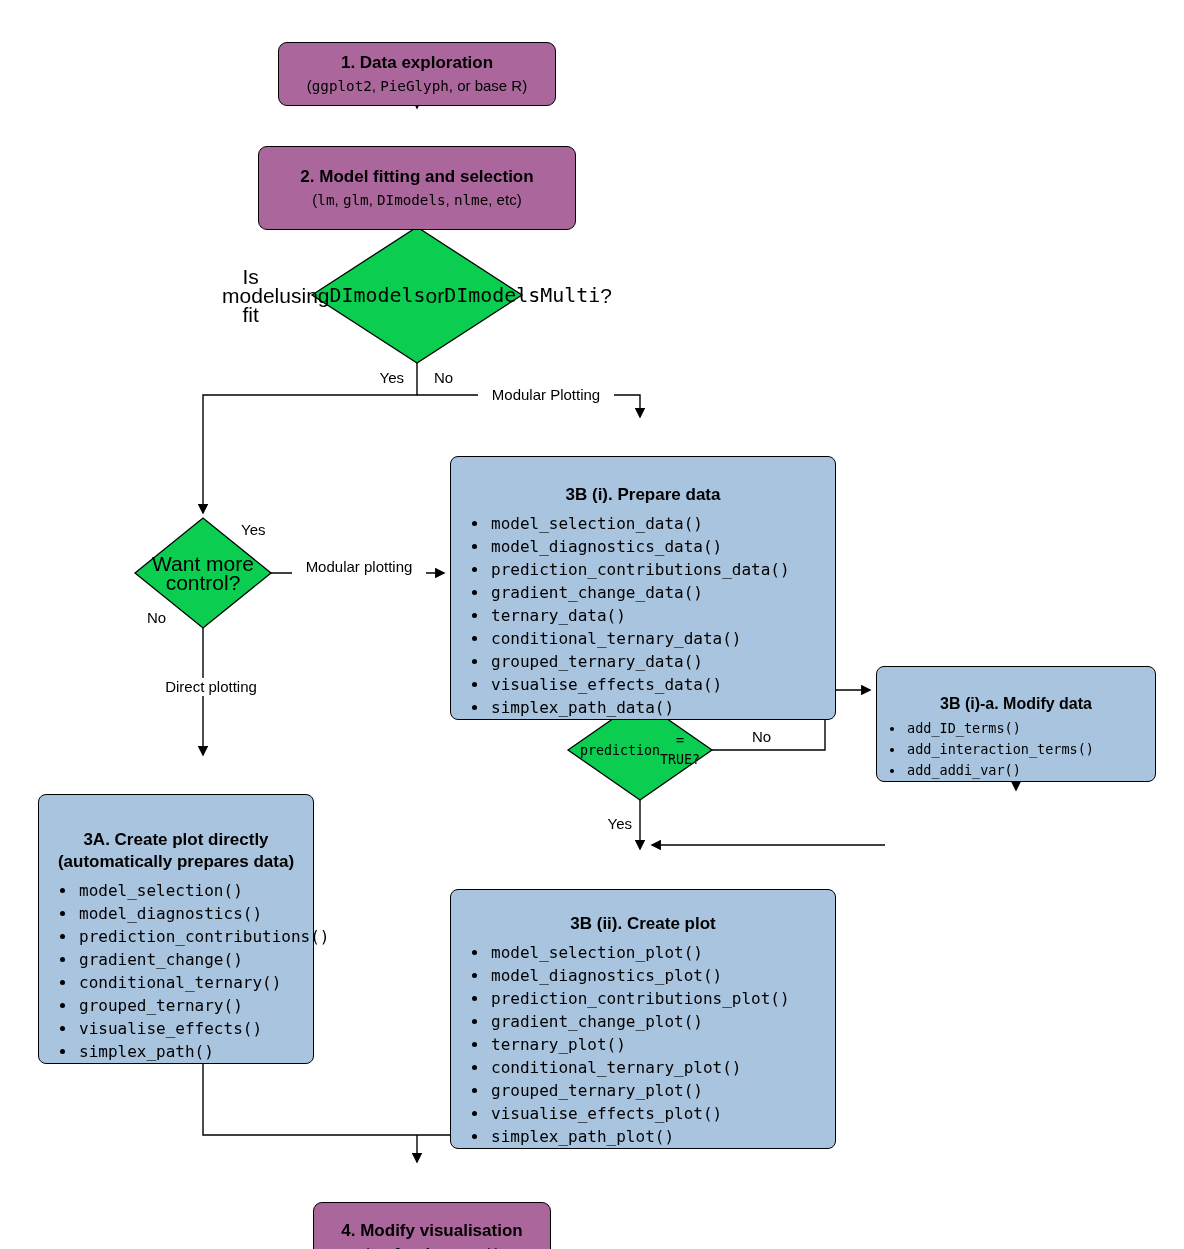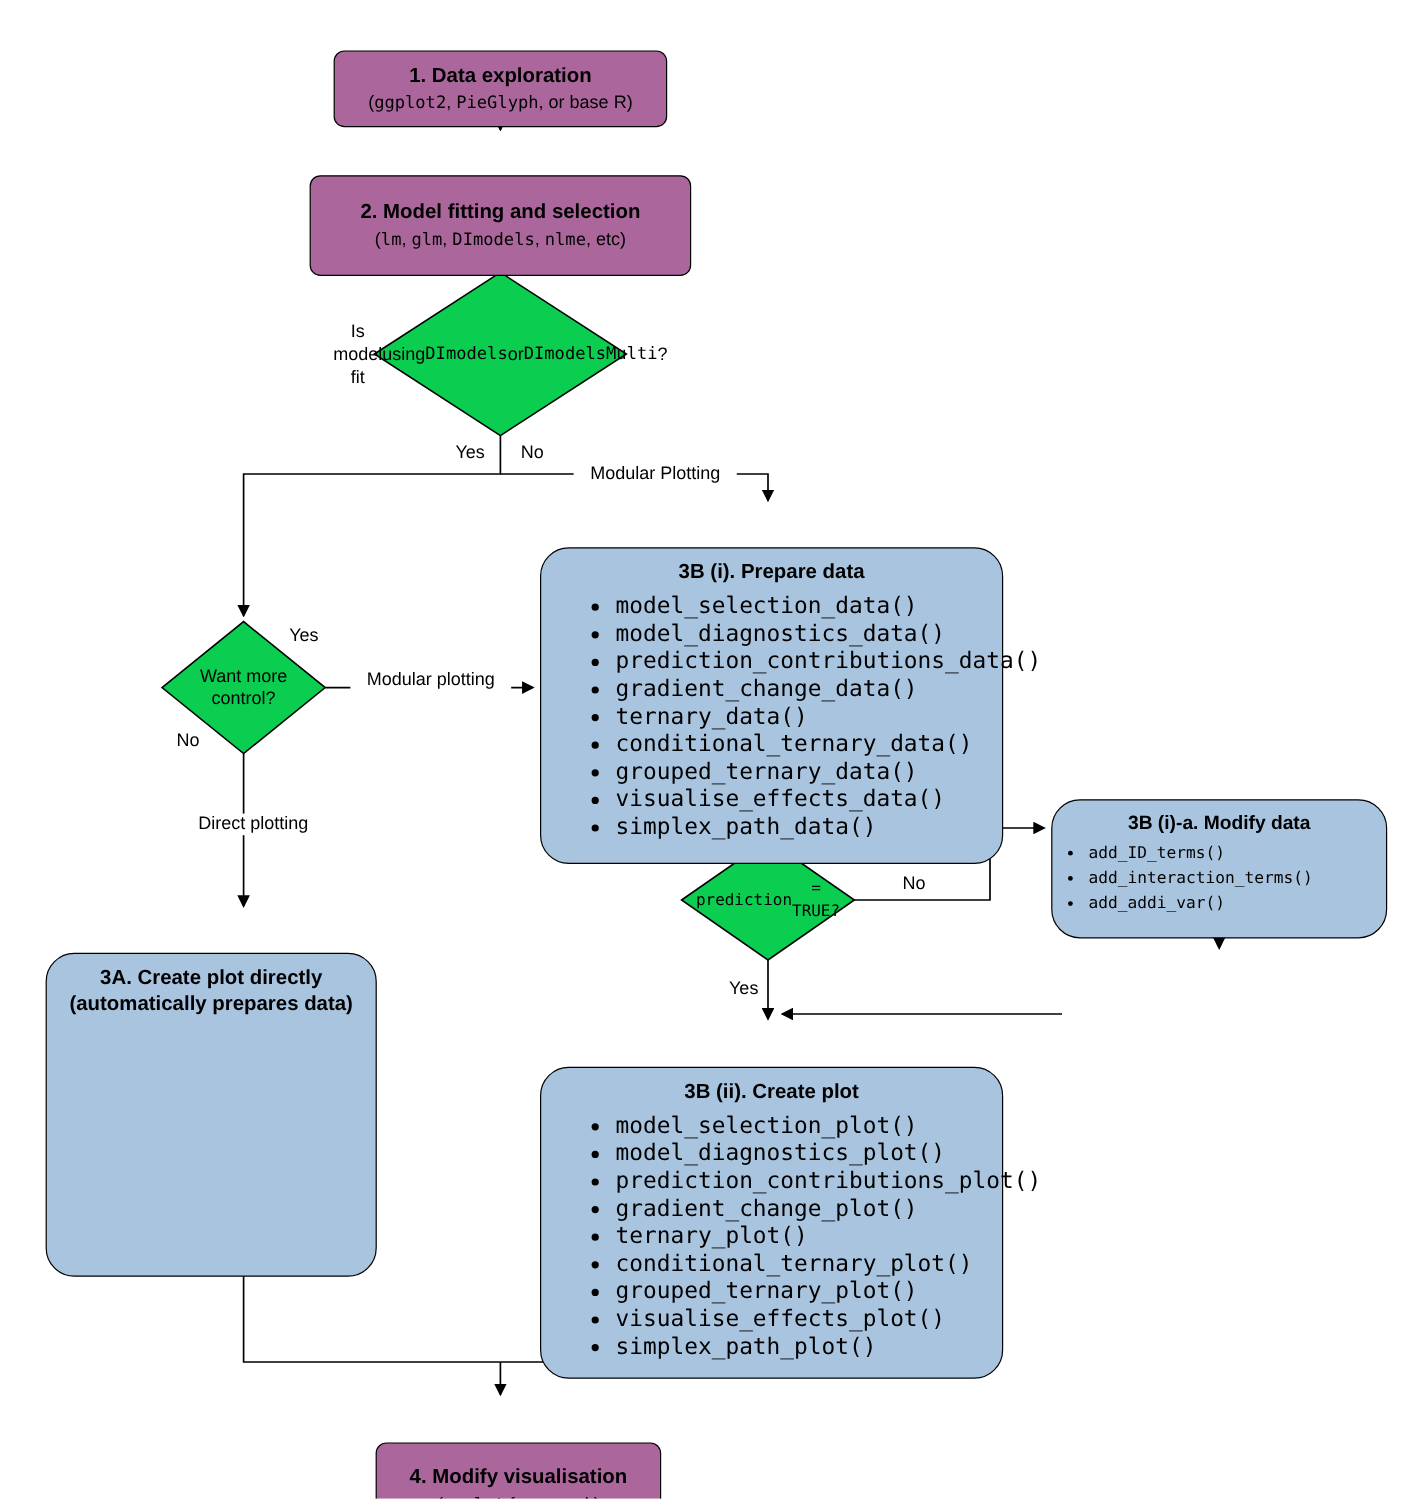--- a/index.html
+++ b/index.html
@@ -11,36 +11,36 @@
   body{font-family:"Liberation Sans", sans-serif;color:#000;}
   .canvas{position:relative;width:1184px;height:1249px;background:#fff;overflow:hidden;}
   svg.wires{position:absolute;left:0;top:0;z-index:1;}
   svg.wires polyline, svg.wires line{fill:none;stroke:#000;stroke-width:1.4;}
   polygon.diamond{fill:var(--green,#0bce50);stroke:#000;stroke-width:1.3;}
 
   .node{position:absolute;z-index:2;box-sizing:border-box;border:1px solid #000;
         display:flex;flex-direction:column;align-items:center;justify-content:center;
         text-align:center;margin-top:34px;}
   .node.purple{background:var(--purple,#ab679b);border-radius:9px;}
-  .node.blue{background:var(--blue,#a9c4de);border-radius:24px;justify-content:flex-start;padding-top:9px;}
+  .node.blue{background:var(--blue,#a9c4de);border-radius:8px;justify-content:flex-end;padding-top:9px;}
   .node .title{font-weight:bold;font-size:17px;line-height:22px;}
   .node .subtitle{font-size:15px;line-height:20px;margin-top:2px;}
   .node.small .title{font-size:16px;line-height:21px;}
   .mono{font-family:"DejaVu Sans Mono", monospace;font-size:0.95em;}
 
-  ul.items{margin:6px 0 0 0;padding-left:60px;text-align:left;align-self:stretch;
-           font-family:"DejaVu Sans Mono", monospace;font-size:19px;line-height:23px;
+  ul.items{margin:6px 0 0 0;padding-left:38px;text-align:left;align-self:stretch;
+           font-family:"DejaVu Sans Mono", monospace;font-size:16px;line-height:23px;
            list-style:disc;}
   ul.items li{padding-left:2px;}
   .node.small ul.items{padding-left:28px;font-size:13.5px;line-height:21px;margin-top:4px;}
   ul.items.rich{font-family:"Liberation Sans", sans-serif;font-size:14px;line-height:19px;}
   ul.items.rich .mono{font-size:13.5px;}
 
   .dtext{position:absolute;z-index:3;display:flex;align-items:center;justify-content:center;
-         text-align:center;font-size:15px;line-height:19px;}
+         text-align:center;font-size:21px;line-height:19px;}
   .dtext.mono-text{font-family:"DejaVu Sans Mono", monospace;font-size:14px;line-height:19px;}
 
   .elabel{position:absolute;z-index:4;font-size:15px;line-height:18px;}
   .elabel.onwire{background:#fff;padding:0 3px;text-align:center;}
 </style>
 </head>
 <body>
 
 <div class="canvas">
 
@@ -113,20 +113,30 @@
         <li>conditional_ternary_data()</li>
         <li>grouped_ternary_data()</li>
         <li>visualise_effects_data()</li>
         <li>simplex_path_data()</li>
       </ul>
   </div>
 
   <div class="node blue" style="left:38px;top:760px;width:276px;height:270px">
     <div class="title">3A. Create plot directly</div>
     <div class="title">(automatically prepares data)</div>
+    <ul class="items">
+        <li>model_selection()</li>
+        <li>model_diagnostics()</li>
+        <li>prediction_contributions()</li>
+        <li>gradient_change()</li>
+        <li>conditional_ternary()</li>
+        <li>grouped_ternary()</li>
+        <li>visualise_effects()</li>
+        <li>simplex_path()</li>
+      </ul>
   </div>
 
   <div class="node blue small" style="left:876px;top:632px;width:280px;height:116px">
     <div class="title">3B (i)-a. Modify data</div>
     <ul class="items">
         <li>add_ID_terms()</li>
         <li>add_interaction_terms()</li>
         <li>add_addi_var()</li>
       </ul>
   </div>

